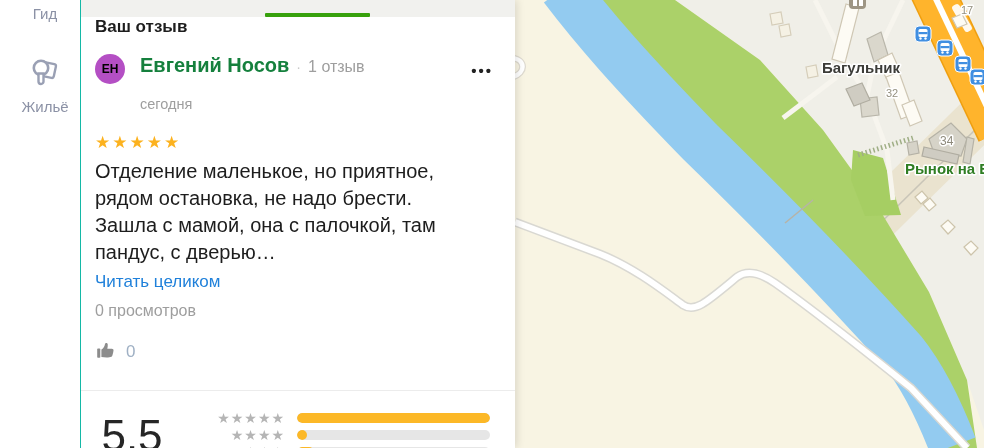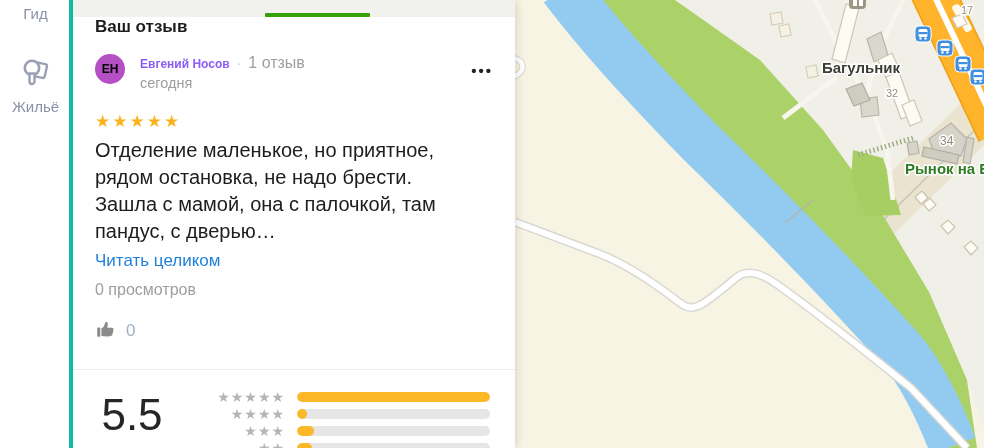--- a/index.html
+++ b/index.html
@@ -1,46 +1,46 @@
 <!DOCTYPE html>
 <html><head>
 <meta charset="utf-8">
 <style>
   * { margin:0; padding:0; box-sizing:border-box; }
   html,body { width:984px; height:448px; overflow:hidden;
     font-family:"Liberation Sans","DejaVu Sans",sans-serif; background:#fff; }
   .app { position:relative; width:984px; height:448px; }
 
   
-  .rail { position:absolute; left:2px; top:0; width:71px; height:448px;
-    background:#fff; border-right:4px solid #14b8a6; z-index:3; }
+  .rail { position:absolute; left:10px; top:0; width:71px; height:448px;
+    background:#fff; border-right:1px solid #14b8a6; z-index:3; }
   .rail-item { display:flex; flex-direction:column; align-items:center; color:#8b91a5; cursor:pointer; }
   .rail-item .lbl { font-size:15px; }
   .rail-gid { margin-top:5px; }
   .rail-housing { margin-top:33px; }
   .rail-housing svg { margin-bottom:3px; }
 
   
   .panel { position:absolute; left:73px; top:0; width:442px; height:448px;
     background:#fff; z-index:2; box-shadow:2px 0 8px rgba(0,0,0,.12); }
   .tabstrip { position:relative; height:17px; background:#f1f1ee; }
   .tab-indicator { position:absolute; left:192px; bottom:0; width:105px; height:4px;
     background:#37a10c; border-radius:1px; }
   .content { padding:0 22px; }
   .panel-title { font-size:17px; font-weight:bold; color:#1d1d1d; }
 
   .user-row { display:flex; margin-top:17px; }
   .avatar { width:30px; height:30px; border-radius:50%; background:#b44fc4; color:#000000;
     font-size:12px; font-weight:bold; display:flex; align-items:center; justify-content:center; flex:0 0 30px; }
   .user-info { margin-left:15px; flex:1; }
   .name-line { display:flex; align-items:baseline; gap:7px; }
-  .user-name { font-size:12px; font-weight:bold; color:#8b5cf6; }
+  .user-name { font-size:20px; font-weight:bold; color:#15803d; }
   .dot-sep { color:#c9c9c9; font-size:14px; }
   .review-count { font-size:16px; color:#9e9e9e;text-align:center; }
-  .user-date { margin-top:3px; font-size:14.5px; color:#9e9e9e; }
+  .user-date { margin-top:19px; font-size:14.5px; color:#9e9e9e; }
   .menu-dots { font-size:15px; font-weight:bold; letter-spacing:2px; color:#222;
     cursor:pointer; margin-top:8px; }
 
   .stars-row { margin-top:20px; font-size:17px; letter-spacing:2px; color:#fcb21f; }
   .review-text { margin-top:5px; font-size:20px; line-height:27px; color:#1d1d1d; width:375px; }
   .read-more { margin-top:6px; font-size:17px; color:#1f80da; cursor:pointer; display:inline-block;text-align:center; }
   .views { margin-top:10px; font-size:16px; color:#9e9e9e; }
   .like-row { margin-top:19px; display:flex; align-items:center; gap:9px; cursor:pointer; }
   .like-count { font-size:17px; color:#9fb0c4; }
   .divider { margin-top:25px; height:1px; background:#ececec; }

